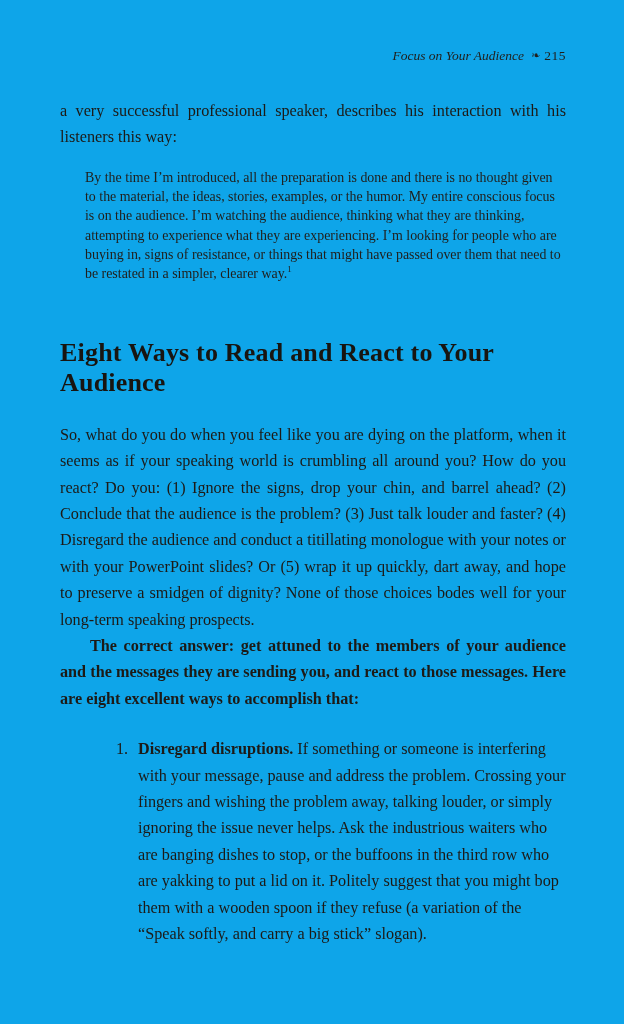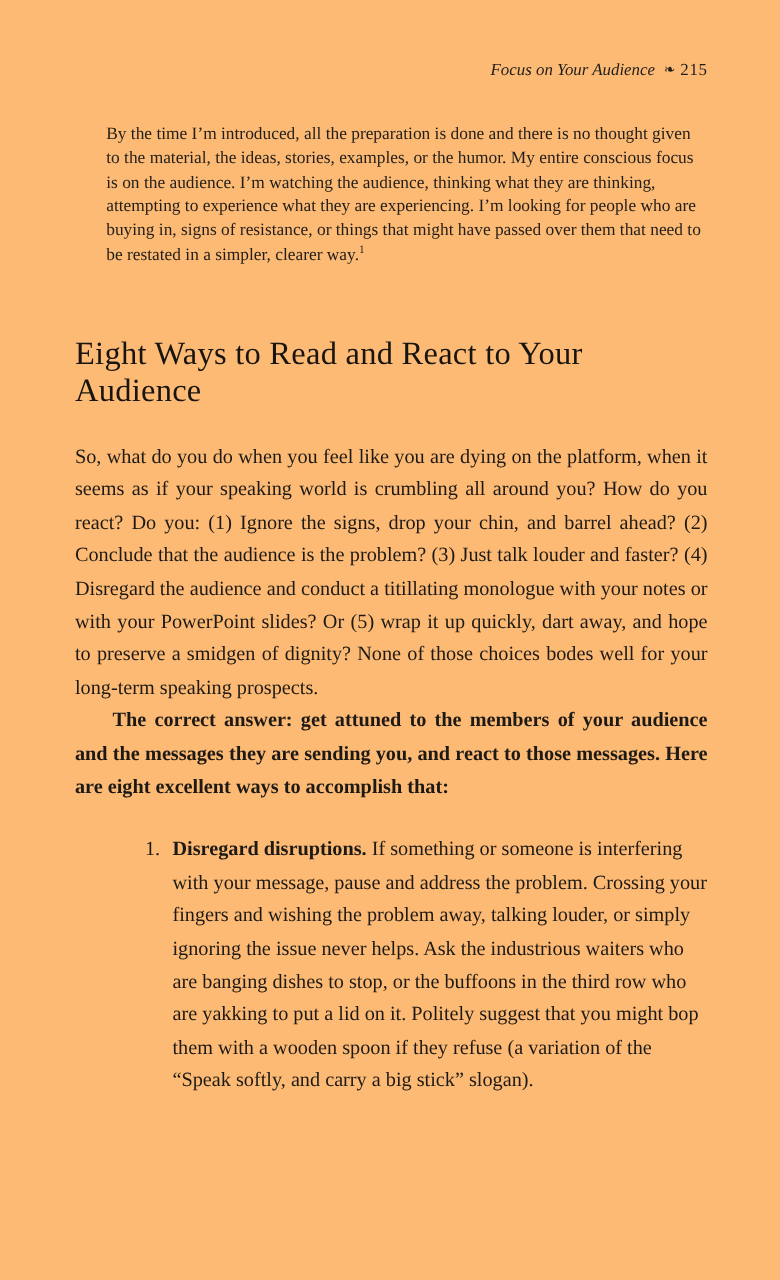--- a/index.html
+++ b/index.html
@@ -7,21 +7,21 @@
   body {
     width: 624px;
     height: 1024px;
     font-family: "Liberation Serif", serif;
     color: #1d1a16;
     overflow: hidden;
   }
   .book-page {
     width: 624px;
     height: 1024px;
-    background: #fdba74;
+    background: #0ea5e9;
     padding: 48px 58px 0 60px;
   }
   .running-head {
     text-align: right;
     font-size: 13.5px;
     margin-bottom: 34px;
     color: #211e1a;
   }
   .running-title {
     font-style: italic;
@@ -53,21 +53,21 @@
   }
   .extract sup {
     font-size: 9px;
     line-height: 0;
     vertical-align: super;
   }
   .section-heading {
     margin-top: 54px;
     margin-bottom: 24px;
     font-size: 26px;
-    font-weight: 400;
+    font-weight: 700;
     letter-spacing: 0.2px;
     color: #181511;
   }
   .indented {
     text-indent: 30px;
     font-weight: bold;
   }
   .numbered-list {
     margin-top: 24px;
   }
@@ -91,20 +91,21 @@
 </style>
 </head>
 <body>
 
 <div class="book-page">
 
   <header class="running-head">
     <span class="running-title">Focus on Your Audience</span><span class="ornament">❧</span><span class="page-number">215</span>
   </header>
 
+  <p class="body-text">a very successful professional speaker, describes his interaction with his listeners this way:</p>
 
   <blockquote class="extract"><span>By the time I’m introduced, all the preparation is done and there is no thought given to the material, the ideas, stories, examples, or the humor. My entire conscious focus is on the audience. I’m watching the audience, thinking what they are thinking, attempting to experience what they are experiencing. I’m looking for people who are buying in, signs of resistance, or things that might have passed over them that need to be restated in a simpler, clearer way.</span><sup>1</sup></blockquote>
 
   <h1 class="section-heading">Eight Ways to Read and React to Your Audience</h1>
 
   <p class="body-text">So, what do you do when you feel like you are dying on the platform, when it seems as if your speaking world is crumbling all around you? How do you react? Do you: (1) Ignore the signs, drop your chin, and barrel ahead? (2) Conclude that the audience is the problem? (3) Just talk louder and faster? (4) Disregard the audience and conduct a titillating monologue with your notes or with your PowerPoint slides? Or (5) wrap it up quickly, dart away, and hope to preserve a smidgen of dignity? None of those choices bodes well for your long-term speaking prospects.</p>
 
   <p class="body-text indented">The correct answer: get attuned to the members of your audience and the messages they are sending you, and react to those messages. Here are eight excellent ways to accomplish that:</p>
 
   <div class="numbered-list">

